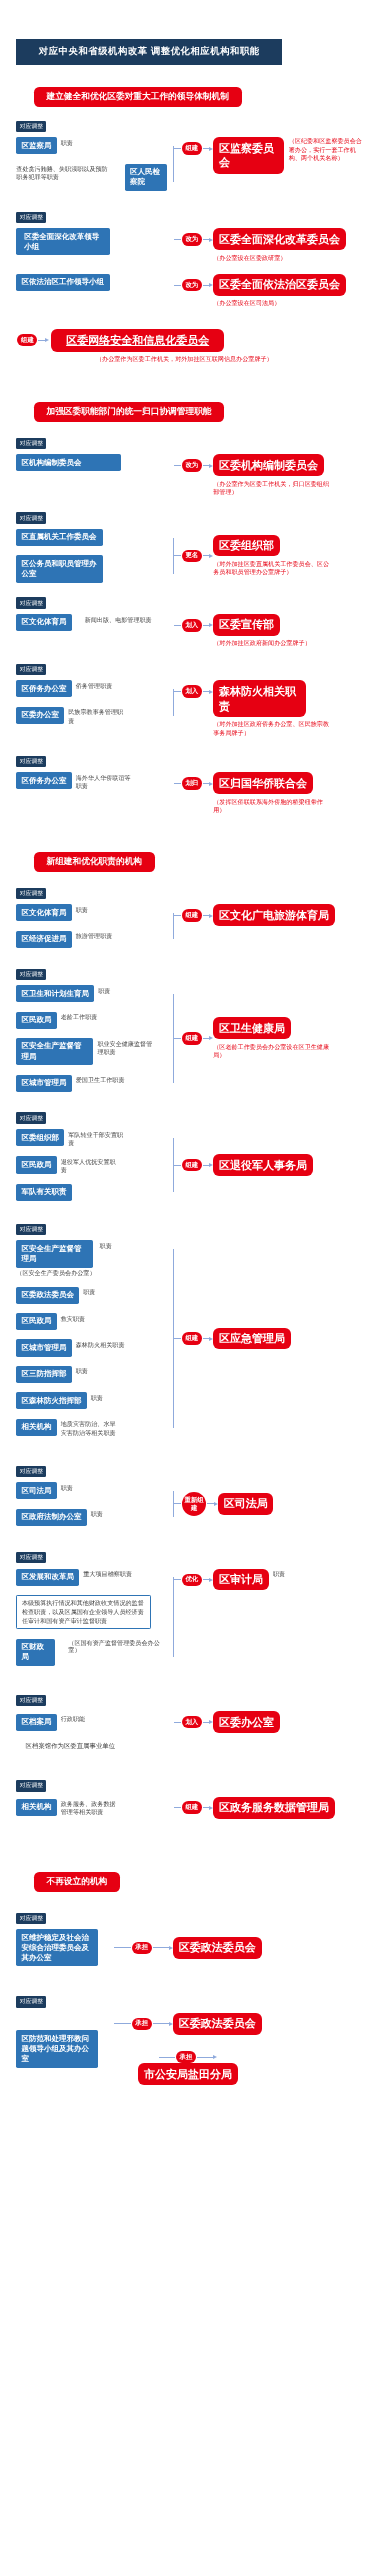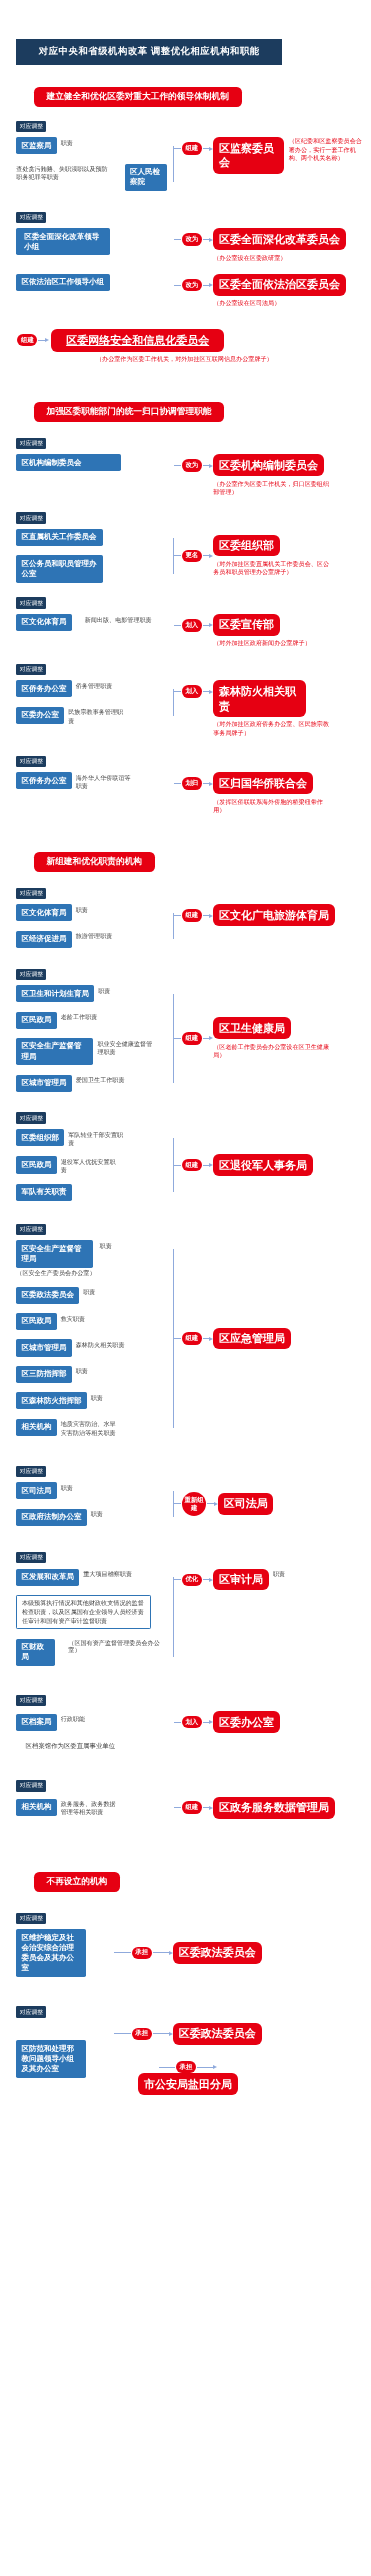--- a/index.html
+++ b/index.html
@@ -23,21 +23,21 @@
               padding-right:7px; flex-shrink:0; }
   .srcstack.narrow { width:98px; }
   .srcstack.spine::after { content:""; position:absolute; right:0; top:8.7px; bottom:8.7px;
               border-right:0.9px solid #8faadc; }
 
   .srow { display:flex; align-items:flex-start; gap:4.1px; }
   .srow.col { flex-direction:row; gap:13px; }
 
   .bbox { background:#2e74b5; color:#ffffff; font-size:7.5px; font-weight:bold; text-align:left;
           padding:3.5px 5.2px; border-radius:1.7px; max-width:105px; line-height:1.35; }
-  .bbox.tall { width:70px; }
+  .bbox.tall { width:82px; }
   .rbox { background:#e60012; color:#ffffff; font-size:11px; font-weight:bold; text-align:left;
           padding:3.5px 5.8px; border-radius:6px; display:inline-block; line-height:1.35; max-width:134px; }
   .rbox.wide { max-width:244px; padding:4.1px 15px; }
 
   .snote { font-size:6.1px; color:#404040; line-height:1.35; padding-top:1.7px; max-width:55px; }
   .subnote { font-size:6.1px; color:#404040; line-height:1.3; }
   .rnote { font-size:6.1px; color:#e60012; line-height:1.4; margin-top:3.5px; max-width:116px; }
   .belownote { font-size:6.4px; color:#404040; margin-top:9.3px; margin-left:9.3px; }
 
   .flow { display:flex; align-items:center; flex-shrink:0; margin-top:5.2px; }

